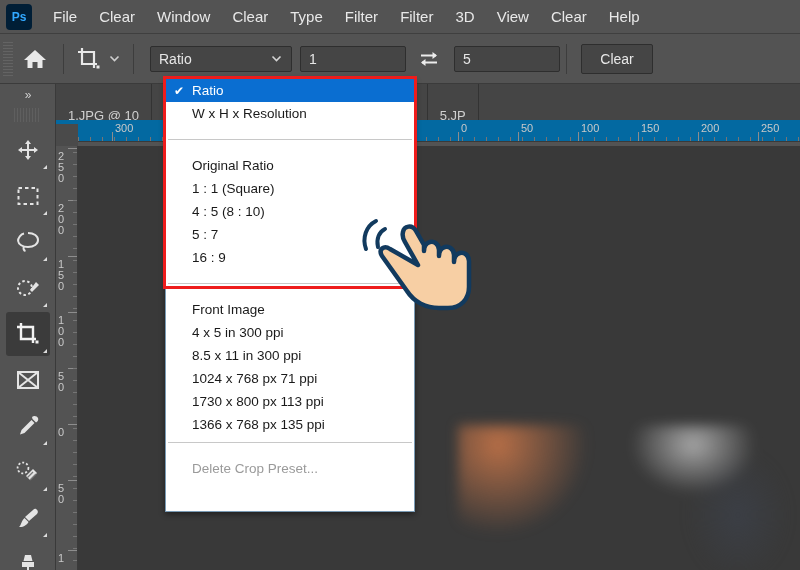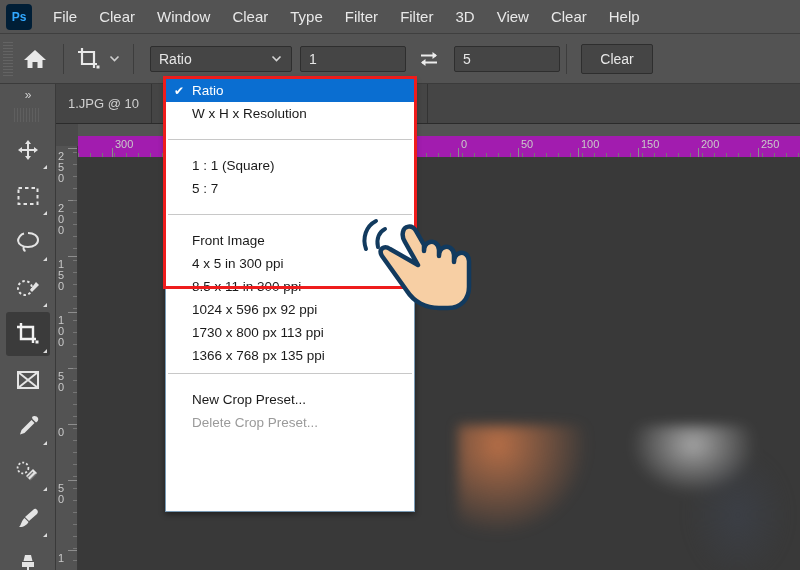--- a/index.html
+++ b/index.html
@@ -71,21 +71,21 @@
   }
   #straighten-btn { display:flex; align-items:center; gap:8px; margin-left:10px; color:#e8e8e8; font-size:14px;}
 
   
   #tabbar {
     position:absolute; left:56px; top:84px; width:744px; height:40px;
     background:#454545; display:flex; align-items:stretch;
     border-bottom:1px solid #2b2b2b;
   }
   .doc-tab {
-    display:flex; align-items:center; gap:10px;
+    display:flex; align-items:flex-end; gap:10px;
     padding:0 12px; font-size:13px; color:#d0d0d0;
     border-right:1px solid #333; background:#454545;
     white-space:nowrap; max-width:190px; overflow:hidden;
   }
   .tab-close { color:#b8b8b8; font-size:14px; line-height:1; }
 
   
   #toolbar {
     position:absolute; left:0; top:84px; width:56px; height:486px;
     background:#535353; border-right:1px solid #3a3a3a;
@@ -102,22 +102,22 @@
   .tool {
     position:relative; width:44px; height:44px; margin:2px auto 2px auto;
     display:flex; align-items:center; justify-content:center; border-radius:3px;
   }
   .tool.active { background:#3b3b3b; }
   .tool .corner {
     position:absolute; right:3px; bottom:3px;
     width:0;height:0;border-left:4px solid transparent;border-bottom:4px solid #dcdcdc;
   }
   #hruler {
-    position:absolute; left:56px; top:136px; width:744px; height:22px;
-    background:#a21caf; border-bottom:1px solid #3a3a3a; overflow:hidden;
+    position:absolute; left:56px; top:120px; width:744px; height:22px;
+    background:#0369a1; border-bottom:1px solid #3a3a3a; overflow:hidden;
   }
   #vruler {
     position:absolute; left:56px; top:146px; width:22px; height:424px;
     background:#535353; border-right:1px solid #3a3a3a; overflow:hidden;
   }
   #corner-box {
     position:absolute; left:56px; top:124px; width:22px; height:22px;
     background:#4a4a4a; z-index:4;
   }
   .hr-tick { position:absolute; bottom:0; width:1px; background:#8d8d8d; }
@@ -347,20 +347,23 @@
   <div class="doc-tab">
     <span>1.JPG @ 10</span>
   </div>
   <div class="doc-tab">
     <span>(Layer...</span>
     <span class="tab-close">✕</span>
   </div>
   <div class="doc-tab">
     <span>3.JPG @ 100% (Rect...</span>
     <span class="tab-close">✕</span>
+  </div>
+  <div class="doc-tab">
+    <span>5.JP</span>
   </div>
 </div>
 
 <div id="doc-area">
   <div id="photo">
     <div id="photo-inner"></div>
   </div>
 </div>
 
 <div id="hruler">
@@ -501,51 +504,57 @@
       <span class="dd-check">✔</span>
       <span>Ratio</span>
     </div>
     <div class="dd-item">
       <span>W x H x Resolution</span>
     </div>
     <div class="dd-gap"></div>
     <div class="dd-sep"></div>
     <div class="dd-gap"></div>
     <div class="dd-item">
+      <span>Original Ratio</span>
+    </div>
+    <div class="dd-item">
       <span>1 : 1 (Square)</span>
     </div>
     <div class="dd-item">
+      <span>4 : 5 (8 : 10)</span>
+    </div>
+    <div class="dd-item">
       <span>5 : 7</span>
+    </div>
+    <div class="dd-item">
+      <span>16 : 9</span>
     </div>
     <div class="dd-gap"></div>
     <div class="dd-sep"></div>
     <div class="dd-gap"></div>
     <div class="dd-item">
       <span>Front Image</span>
     </div>
     <div class="dd-item">
       <span>4 x 5 in 300 ppi</span>
     </div>
     <div class="dd-item">
       <span>8.5 x 11 in 300 ppi</span>
     </div>
     <div class="dd-item">
-      <span>1024 x 596 px 92 ppi</span>
+      <span>1024 x 768 px 71 ppi</span>
     </div>
     <div class="dd-item">
       <span>1730 x 800 px 113 ppi</span>
     </div>
     <div class="dd-item">
       <span>1366 x 768 px 135 ppi</span>
     </div>
     <div class="dd-sep"></div>
     <div class="dd-gap"></div>
-    <div class="dd-item">
-      <span>New Crop Preset...</span>
-    </div>
     <div class="dd-item disabled">
       <span>Delete Crop Preset...</span>
     </div>
   </div>
 
 <div id="redbox"></div>
 
 <div id="hand-cursor">
   <svg width="124" height="108" viewBox="0 0 124 108">
     <g fill="none" stroke="#123a5e" stroke-width="4" stroke-linecap="round">

